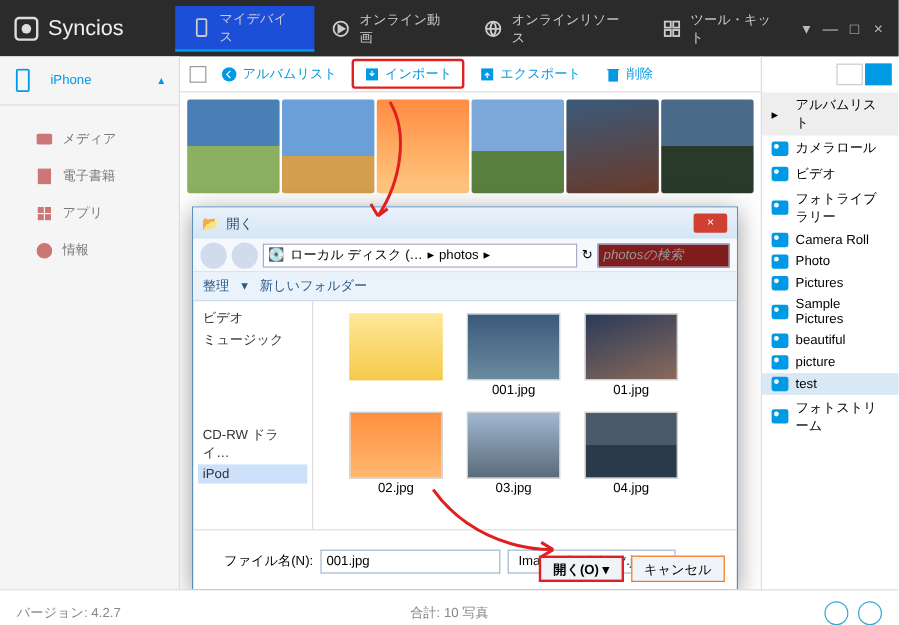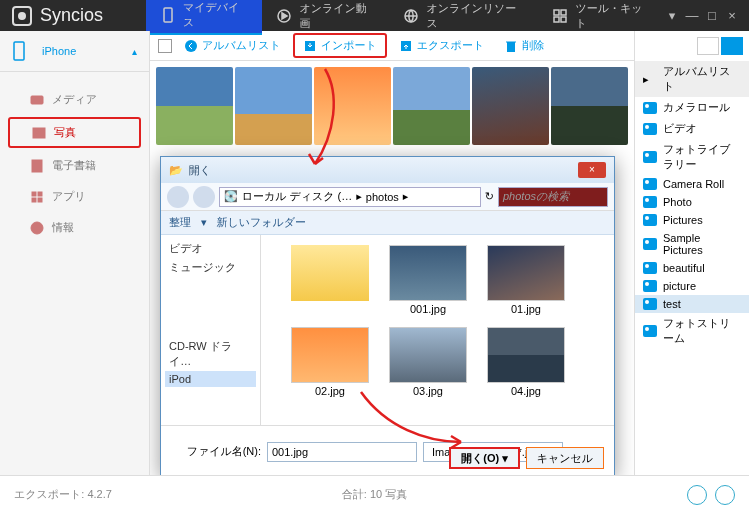--- a/index.html
+++ b/index.html
@@ -1,17 +1,17 @@
 <!DOCTYPE html>
 <html><head>
 <meta charset="utf-8">
 <style>
 *{box-sizing:border-box;margin:0;padding:0;font-family:"Meiryo","MS PGothic",sans-serif;font-size:11px}
 body{width:749px;height:521px;background:#fff;overflow:hidden;position:relative}
-.topbar{height:31px;background:#2b2b2b;display:flex;align-items:center;color:#eee}
+.topbar{height:47px;background:#2b2b2b;display:flex;align-items:center;color:#eee}
 .logo{width:150px;display:flex;align-items:center;padding-left:12px;gap:8px}
 .logo-ic{width:20px;height:20px;border:2px solid #ddd;border-radius:4px;position:relative}
 .logo-ic::after{content:"";position:absolute;width:8px;height:8px;background:#ddd;border-radius:50%;top:4px;left:4px}
 .brand{font-size:18px;font-weight:400;color:#f0f0f0}
 .ttab{display:flex;align-items:center;gap:8px;padding:0 14px;height:38px;cursor:pointer;color:#ccc}
 .ttab.act{background:#1d4ed8;border-bottom:2px solid #0099e5}
 .ttab svg{width:16px;height:16px;fill:none;stroke:#ccc;stroke-width:1.5}
 .wctrl{margin-left:auto;display:flex;gap:6px;padding-right:10px}
 .wctrl span{width:14px;height:14px;display:flex;align-items:center;justify-content:center;color:#bbb;cursor:pointer;font-size:13px}
 .main{display:flex;height:444px}
@@ -135,27 +135,20 @@
       <span>iPhone</span>
       <span class="dev-ar">▴</span>
     </div>
     <div class="snav">
       <div class="sitm">
           <svg>
             <rect x="1" y="3" width="12" height="8" rx="1"></rect>
           </svg>
           <span>メディア</span>
         </div>
-      <div class="sitm sel">
-          <svg>
-            <rect x="1" y="2" width="12" height="10"></rect>
-            <circle cx="5" cy="6" r="1.5"></circle>
-          </svg>
-          <span>写真</span>
-        </div>
       <div class="sitm">
           <svg>
             <rect x="2" y="1" width="10" height="12"></rect>
           </svg>
           <span>電子書籍</span>
         </div>
       <div class="sitm">
           <svg>
             <rect x="2" y="2" width="4" height="4"></rect>
             <rect x="8" y="2" width="4" height="4"></rect>
@@ -359,19 +352,19 @@
         <div class="ai">
             <div class="aic"></div>
             <span>フォトストリーム</span>
           </div>
       </div>
     </div>
   </div>
 </div>
 
 <div class="status">
-  <span>エクスポート: 4.2.7</span>
+  <span>バージョン: 4.2.7</span>
   <span class="c">合計: 10 写真</span>
   <div class="r">
     <div class="soc"></div>
     <div class="soc"></div>
   </div>
 </div>
 
 </body></html>

